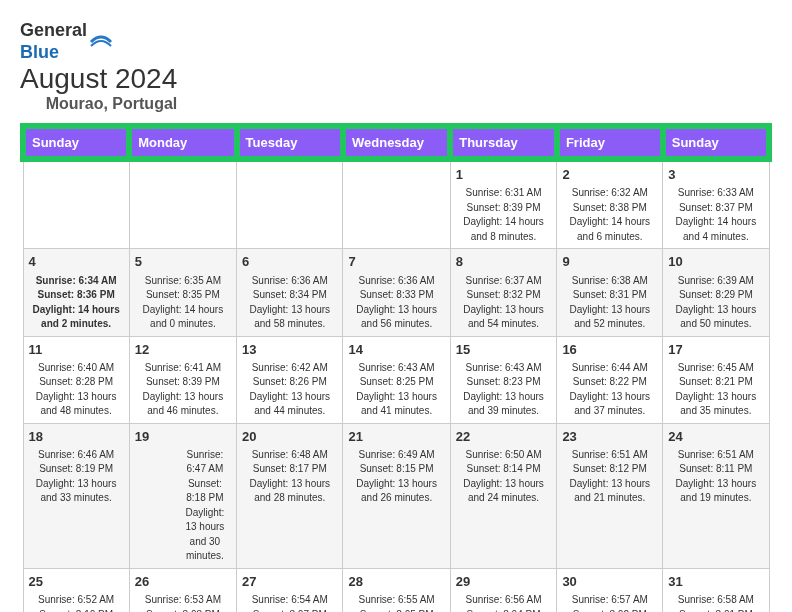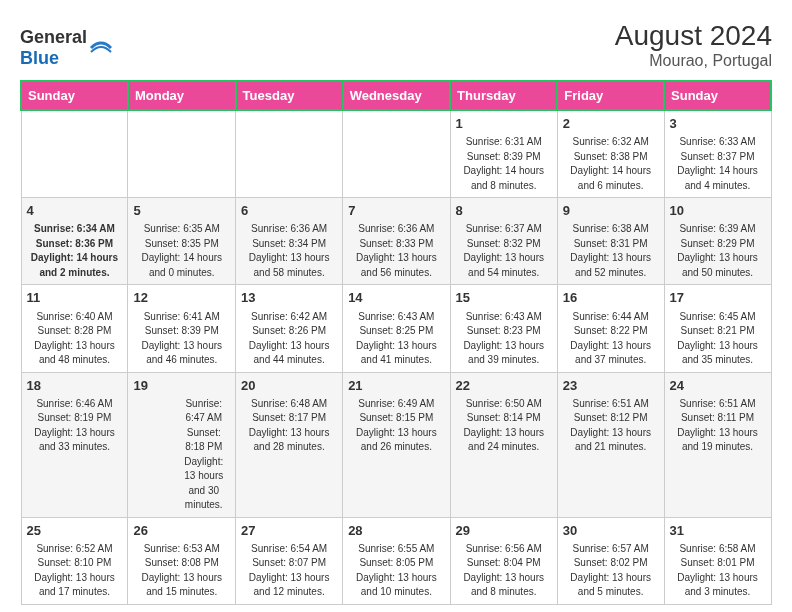--- a/index.html
+++ b/index.html
@@ -6,22 +6,23 @@
     body {
       font-family: Arial, sans-serif;
       background: #fff;
       width: 792px;
       min-height: 612px;
       padding: 20px;
     }
     .header {
       display: flex;
       justify-content: space-between;
-      align-items: flex-end;
+      align-items: flex-start;
       margin-bottom: 10px;
+      flex-direction: column;
     }
     .logo {
       display: flex;
       align-items: center;
     }
     .logo-text {
       font-size: 18px;
       font-weight: bold;
       line-height: 1.2;
     }
@@ -36,34 +37,35 @@
       text-align: right;
     }
     .month-title {
       font-size: 28px;
       font-weight: normal;
       color: #333;
     }
     .subtitle {
       font-size: 16px;
       color: #555;
+      font-weight: bold;
     }
     table {
       width: 100%;
       border-collapse: collapse;
       font-size: 11px;
     }
     thead tr th {
-      background-color: #ec4899;
+      background-color: #8b5cf6;
       color: #fff;
       text-align: left;
       padding: 6px 6px;
       font-size: 13px;
       font-weight: bold;
-      border: 2px solid #22c55e;
+      border: 6px solid #22c55e;
     }
     tbody tr td {
       border: 1px solid #ccc;
       vertical-align: top;
       padding: 4px 5px;
       height: 85px;
       width: 108px;
       background: #fff;
       color: #333;
       font-size: 10.5px;

